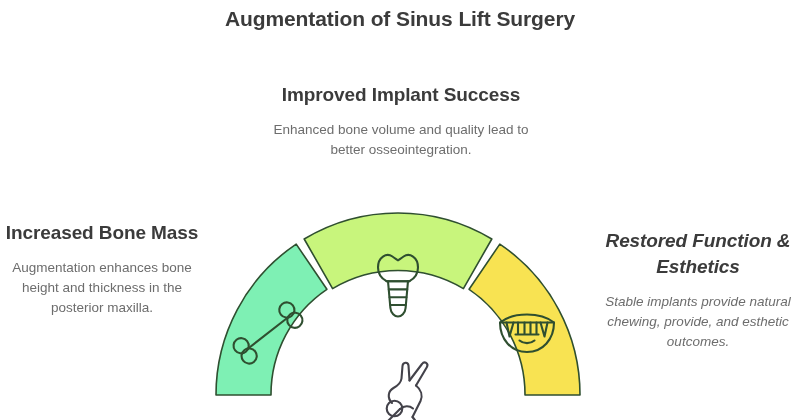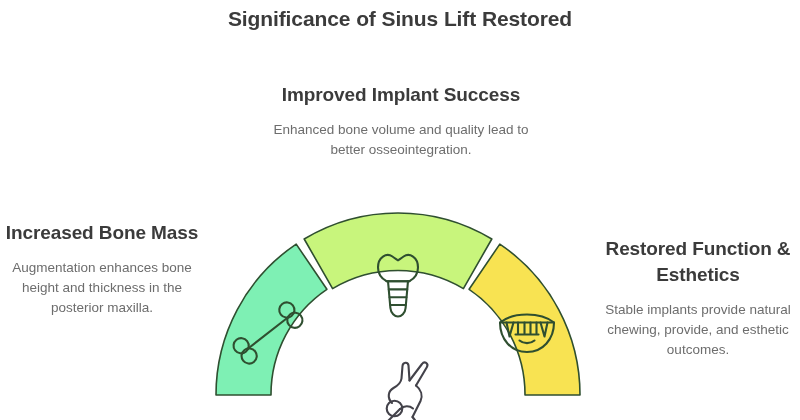--- a/index.html
+++ b/index.html
@@ -46,21 +46,21 @@
   .block .body {
     margin-top: 12px;
     font-size: 13.5px;
     line-height: 20px;
     font-weight: normal;
     color: #6d6d6d;
   }
 
   .block-left   { left: 4px;   top: 220px; width: 196px; }
   .block-center { left: 270px; top: 82px;  width: 262px; }
-  .block-right  { left: 600px; top: 236px; width: 196px; }
+  .block-right  { left: 600px; top: 228px; width: 196px; font-style: italic; }
 
   
   .fan {
     position: absolute;
     left: 198px;
     top: 205px;
     width: 400px;
     height: 215px;
   }
   .fan svg { display: block; width: 400px; height: 215px; }
@@ -79,21 +79,21 @@
     stroke-width: 2.1;
     stroke-linecap: round;
     stroke-linejoin: round;
   }
 </style>
 </head>
 <body>
 
 <div id="canvas">
 
-  <div class="title">Significance of Sinus Lift Restored</div>
+  <div class="title">Augmentation of Sinus Lift Surgery</div>
 
   <div class="block block-left">
     <div class="head">Increased Bone Mass</div>
     <div class="body">Augmentation enhances bone height and thickness in the posterior maxilla.</div>
   </div>
 
   <div class="block block-center">
     <div class="head">Improved Implant Success</div>
     <div class="body">Enhanced bone volume and quality lead to better osseointegration.</div>
   </div>

